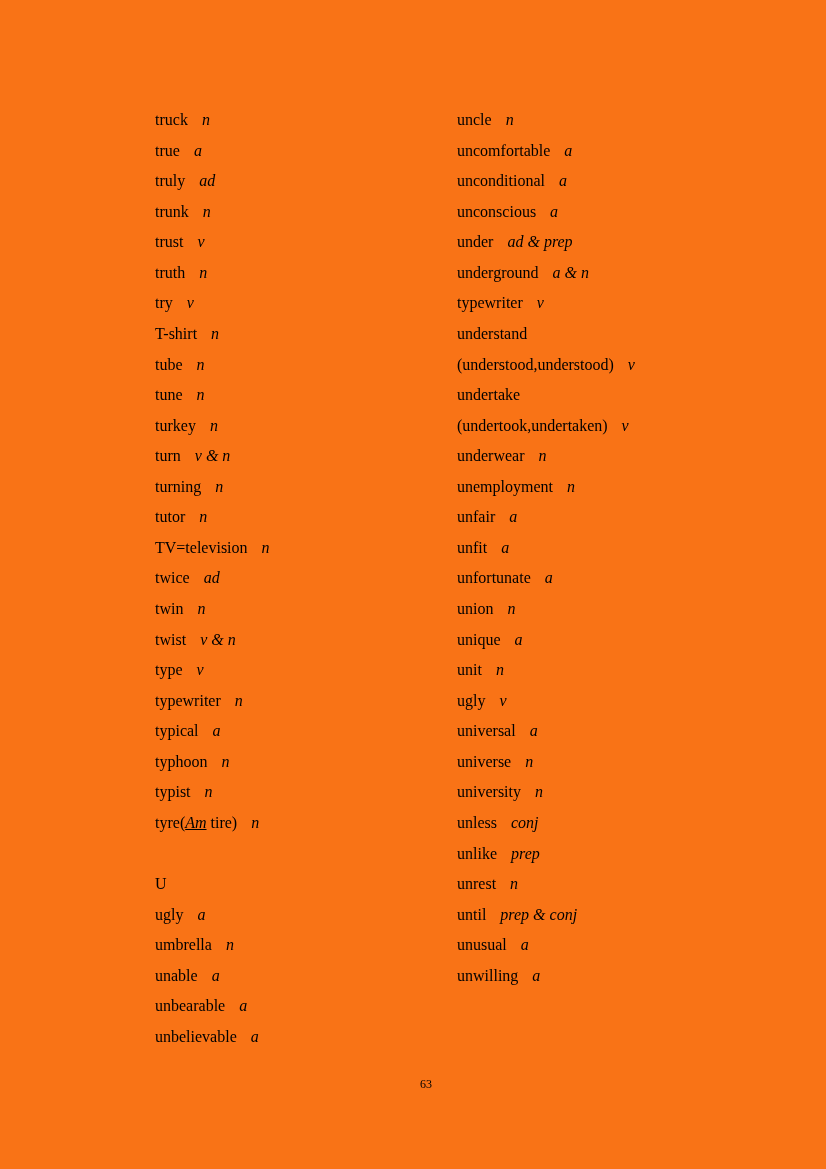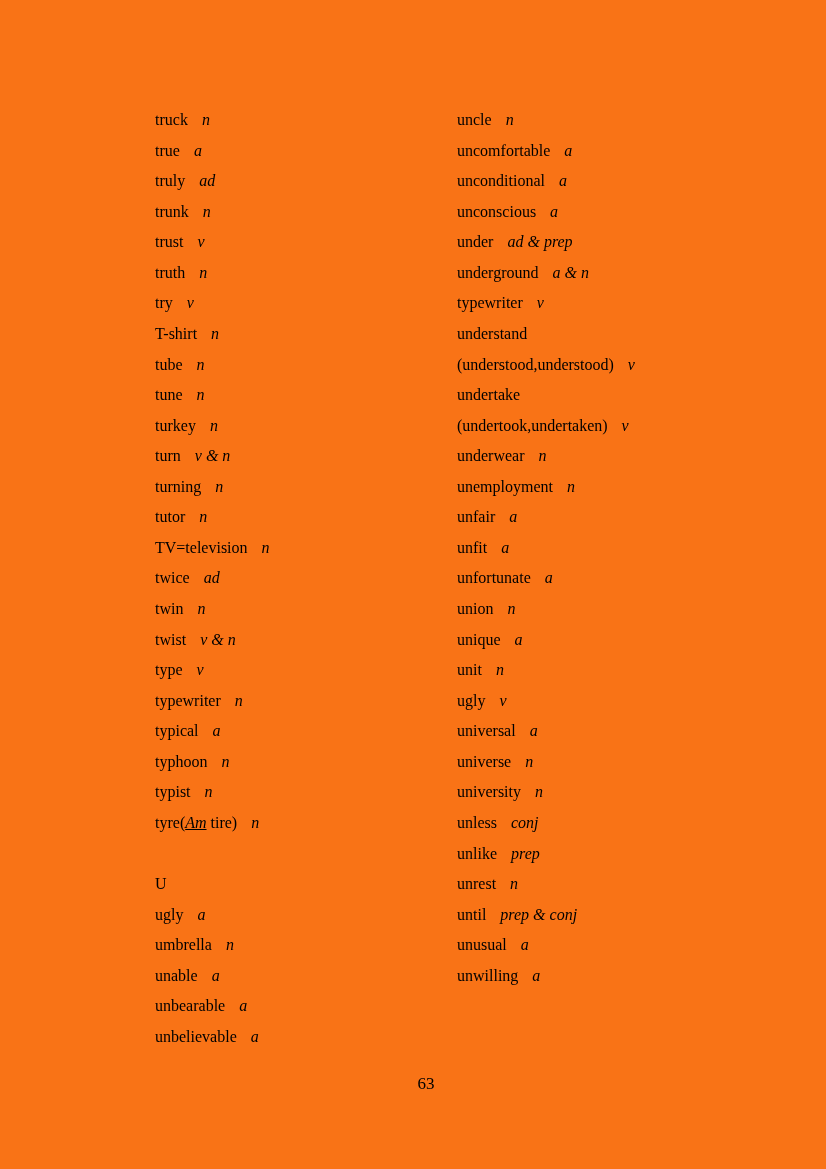--- a/index.html
+++ b/index.html
@@ -35,21 +35,21 @@
   .row .pos {
     font-style: italic;
     margin-left: 14px;
   }
   .row i { font-style: italic; text-decoration: underline; }
   .page-number {
     position: absolute;
     top: 1076px;
     left: 426px;
     transform: translateX(-50%);
-    font-size: 17px;
+    font-size: 12px;
     line-height: 16px;
   }
 </style>
 </head>
 <body>
 
 <div class="page">
   <div class="col col-left" id="col-left">
       <div class="row"><span>truck</span><span class="pos">n</span></div>
       <div class="row"><span>true</span><span class="pos">a</span></div>

